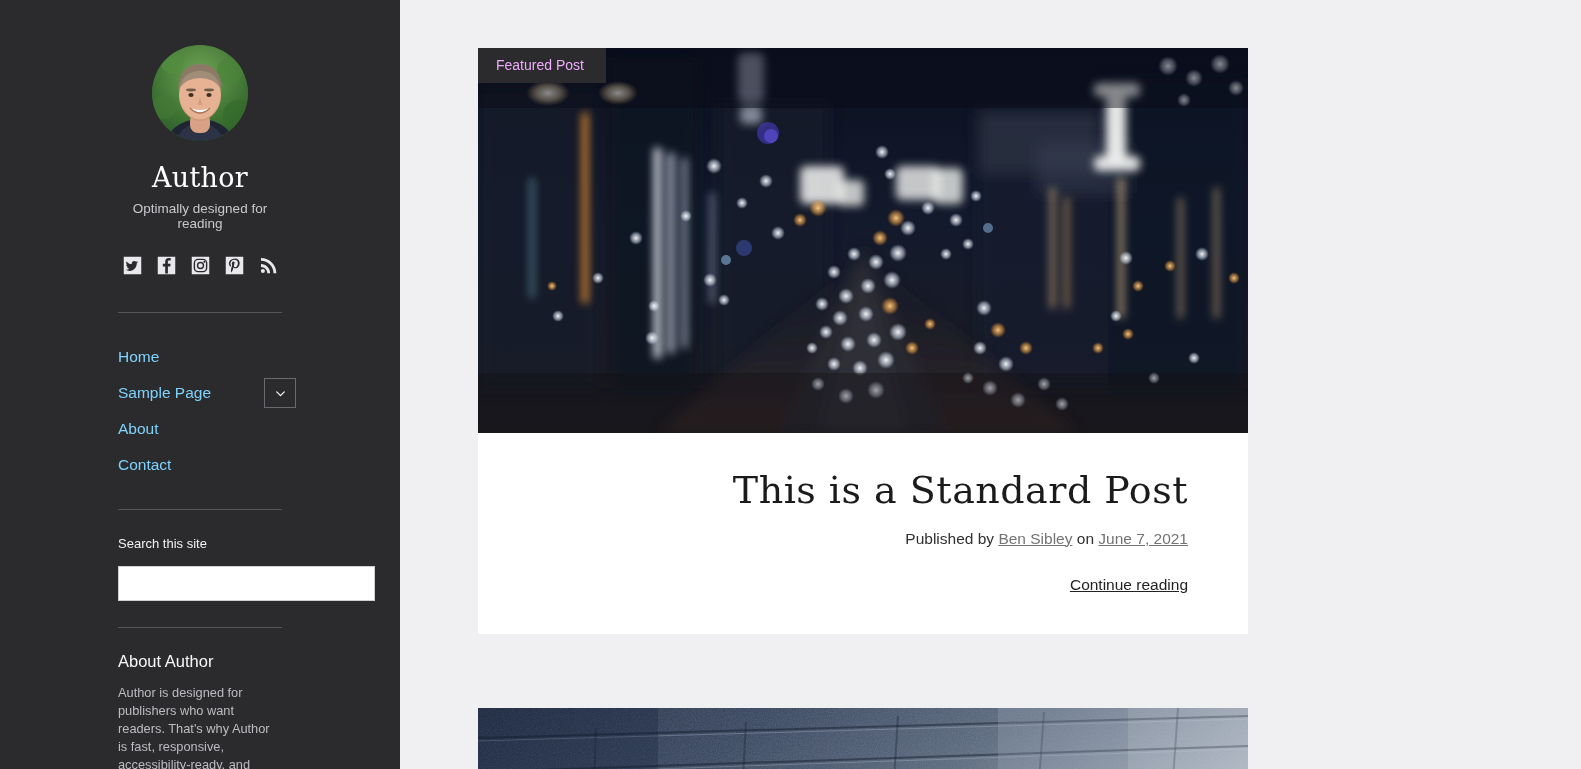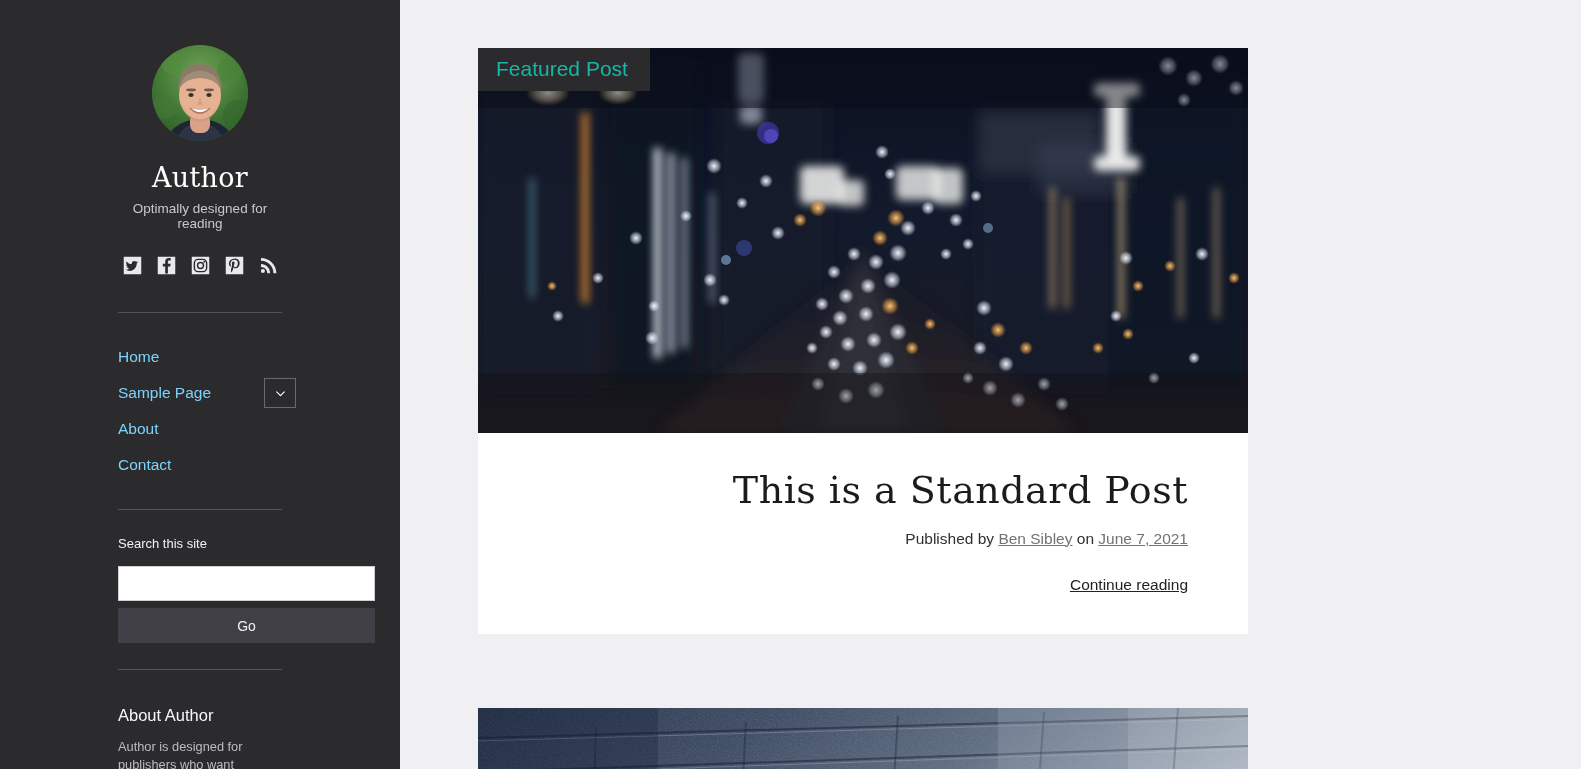--- a/index.html
+++ b/index.html
@@ -147,21 +147,21 @@
 
   .divider3 {
     height: 1px;
     background: #55545a;
     margin-top: 26px;
   }
 
   .about-title {
     font-size: 16.5px;
     color: #f7f6fa;
-    margin-top: 36px;
+    margin-top: 24px;
     font-weight: 400;
   }
   .about-text {
     font-size: 12.8px;
     line-height: 18px;
     color: #bdbcc2;
     margin-top: 13px;
   }
 
   
@@ -188,22 +188,22 @@
     overflow: hidden;
     background: #0d1322;
   }
   .hero svg { display: block; width: 770px; height: 385px; }
 
   .featured-badge {
     position: absolute;
     left: 0;
     top: 0;
     background: #2b2b2d;
-    color: #14b8a6;
-    font-size: 21px;
+    color: #f0abfc;
+    font-size: 14px;
     padding: 9px 22px 10px 18px;
     z-index: 3;
   }
 
   .card-body {
     padding: 36px 60px 40px 60px;
     text-align: right;
   }
 
   .post-title {
@@ -361,21 +361,20 @@
       <div class="nav-item">
         <a class="nav-link" href="#">Contact</a>
       </div>
     </nav>
 
     <div class="divider2"></div>
 
     <h2 class="widget-title">Search this site</h2>
     <form class="search-form">
       <input class="search-input" type="text" placeholder="" style="">
-      <button class="search-submit" type="button">Go</button>
     </form>
 
     <div class="divider3"></div>
 
     <h2 class="about-title">About Author</h2>
     <p class="about-text">Author is designed for publishers who want readers. That's why Author is fast, responsive, accessibility-ready, and optimally designed for reading.</p>
   </aside>
 
   <main class="main">
 

